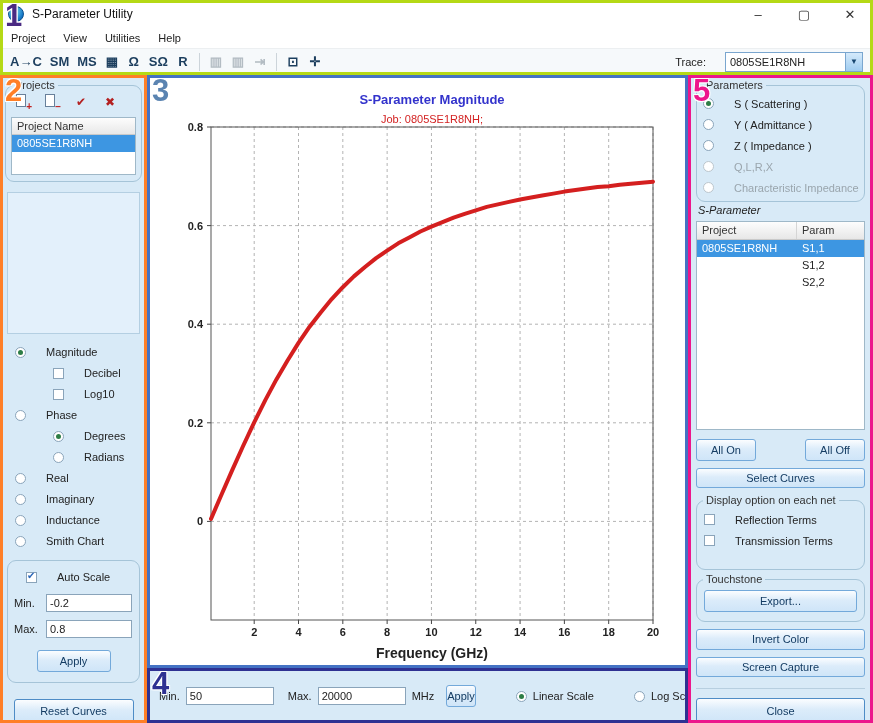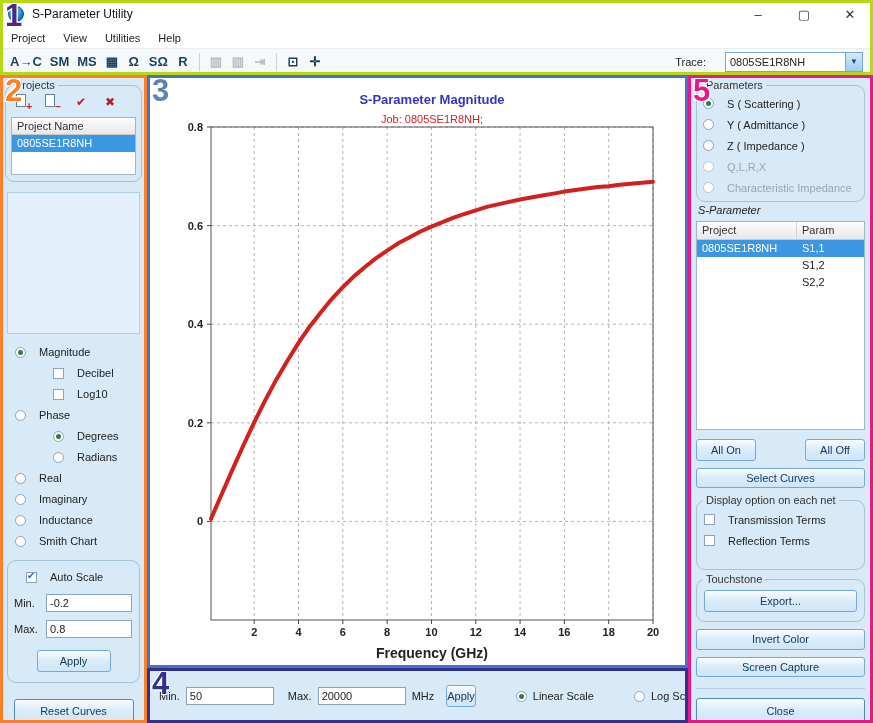--- a/index.html
+++ b/index.html
@@ -45,21 +45,21 @@
   .mini-glyph { position:absolute; right:1px; bottom:-1px; color:#c22222; font-weight:bold; font-size:10px; line-height:1; }
   .full-glyph { color:#b42020; font-size:12px; line-height:1; }
   .proj-table { background:#fff; border:1px solid #9fb8c8; height:58px; overflow:hidden; }
   .proj-th { height:17px; background:linear-gradient(#fdfdfd,#e8e8e8); border-bottom:1px solid #c9c9c9; padding:2px 5px; color:#333; }
   .proj-row { height:17px; padding:2px 5px; background:#fff; }
   .proj-row.selected { background:#3d96e2; color:#fff; }
 
   .empty-box { height:148px; margin:10px 2px 6px; background:#e3f0fb; border:1px solid #b4cfe2; }
 
   .plot-options { padding:4px 0 0 10px; }
-  .opt-row { display:flex; align-items:center; gap:13px; height:17px; margin-bottom:4px; }
+  .opt-row { display:flex; align-items:center; gap:20px; height:17px; margin-bottom:4px; }
   .opt-row.ind { margin-left:38px; }
   .lbl { white-space:nowrap; }
   .radio { width:11px; height:11px; border:1px solid #8aa4ba; border-radius:50%; background:#fff; position:relative; flex:none; }
   .radio.checked::after { content:""; position:absolute; inset:2px; border-radius:50%; background:#2d7d46; }
   .checkbox { width:11px; height:11px; border:1px solid #8aa4ba; background:#fff; position:relative; flex:none; }
   .checkbox.checked::after { content:"\2714"; position:absolute; left:0px; top:-3px; font-size:10px; color:#2a66b8; }
   .opt-row.disabled-row .lbl { color:#9aa5ad; }
   .opt-row.disabled-row .radio { border-color:#bcc6cd; }
 
   .scale-group { margin:6px 2px 0; padding:8px 6px 10px; }
@@ -383,25 +383,25 @@
       <div class="btn-row">
         <div class="btn small">All On</div>
         <div class="btn small">All Off</div>
       </div>
       <div class="btn full">Select Curves</div>
 
       <div class="group display-group">
         <span class="group-label">Display option on each net</span>
         <div class="opt-row">
           <span class="checkbox"></span>
+          <span class="lbl">Reflection Terms</span>
+        </div>
+        <div class="opt-row">
+          <span class="checkbox"></span>
           <span class="lbl">Transmission Terms</span>
-        </div>
-        <div class="opt-row">
-          <span class="checkbox"></span>
-          <span class="lbl">Reflection Terms</span>
         </div>
       </div>
 
       <div class="group touch-group">
         <span class="group-label">Touchstone</span>
         <div class="btn">Export...</div>
       </div>
 
       <div class="btn full">Invert Color</div>
       <div class="btn full">Screen Capture</div>

